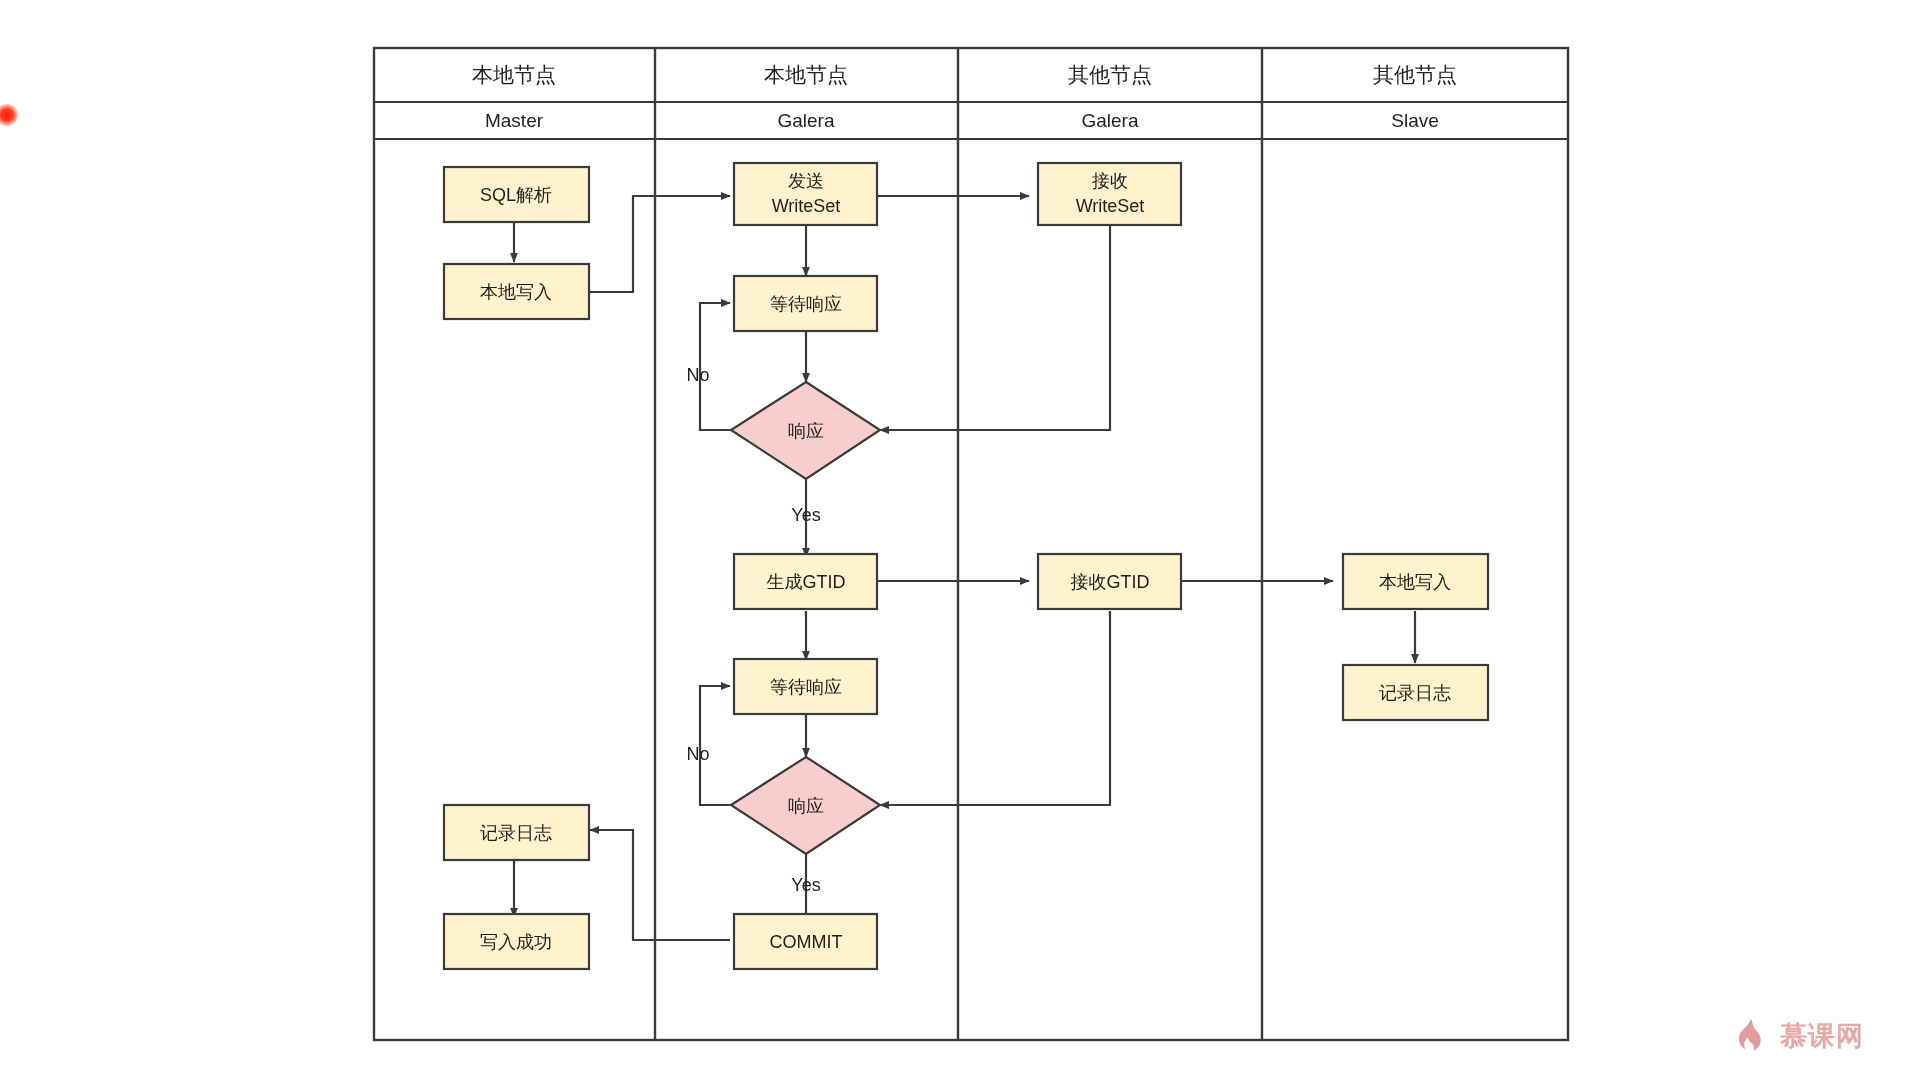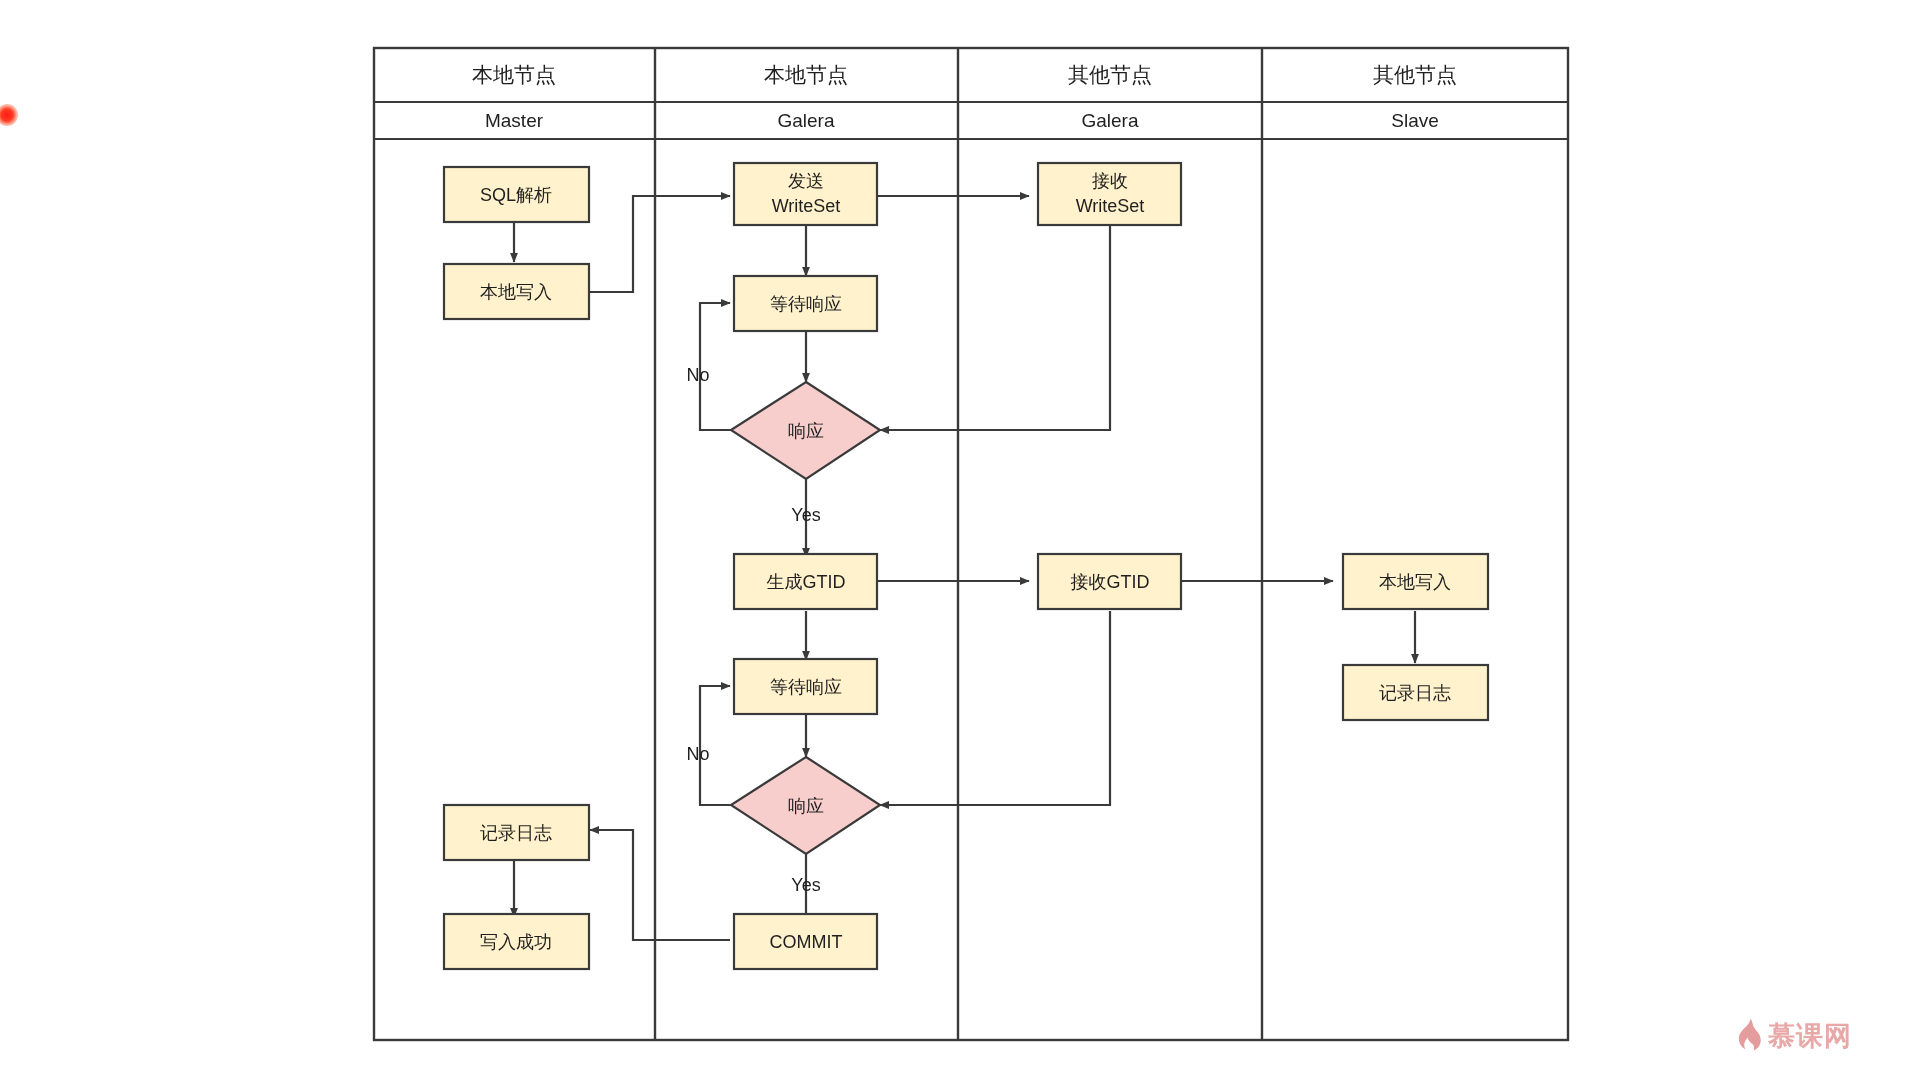--- a/index.html
+++ b/index.html
@@ -10,21 +10,21 @@
   }
   #stage{position:absolute;left:0;top:0;width:1912px;height:1080px;text-decoration:underline;}
   svg#flow{position:absolute;left:0;top:0;width:1920px;height:1080px;}
 
   .cursor-dot{
     position:absolute;left:-4px;top:104px;width:22px;height:22px;border-radius:50%;
     background:radial-gradient(circle at 50% 50%, #ff1a1a 0%, #ff3b20 38%, rgba(255,80,40,0.45) 62%, rgba(255,120,80,0.0) 100%);
   }
 
   .watermark{
-    position:absolute;left:1736px;top:1018px;display:flex;align-items:center;gap:6px;
+    position:absolute;left:1736px;top:1018px;display:flex;align-items:center;gap:18px;
     opacity:.85;
   }
   .wm-flame{width:26px;height:34px;}
   .wm-text{
     font-family:"DejaVu Sans","Liberation Sans",sans-serif;
     font-size:27px;font-weight:700;color:#e49a9a;letter-spacing:1px;line-height:1;
   }
 
   
   text{font-family:"Liberation Sans","DejaVu Sans",sans-serif;fill:#1f1f1f;}

